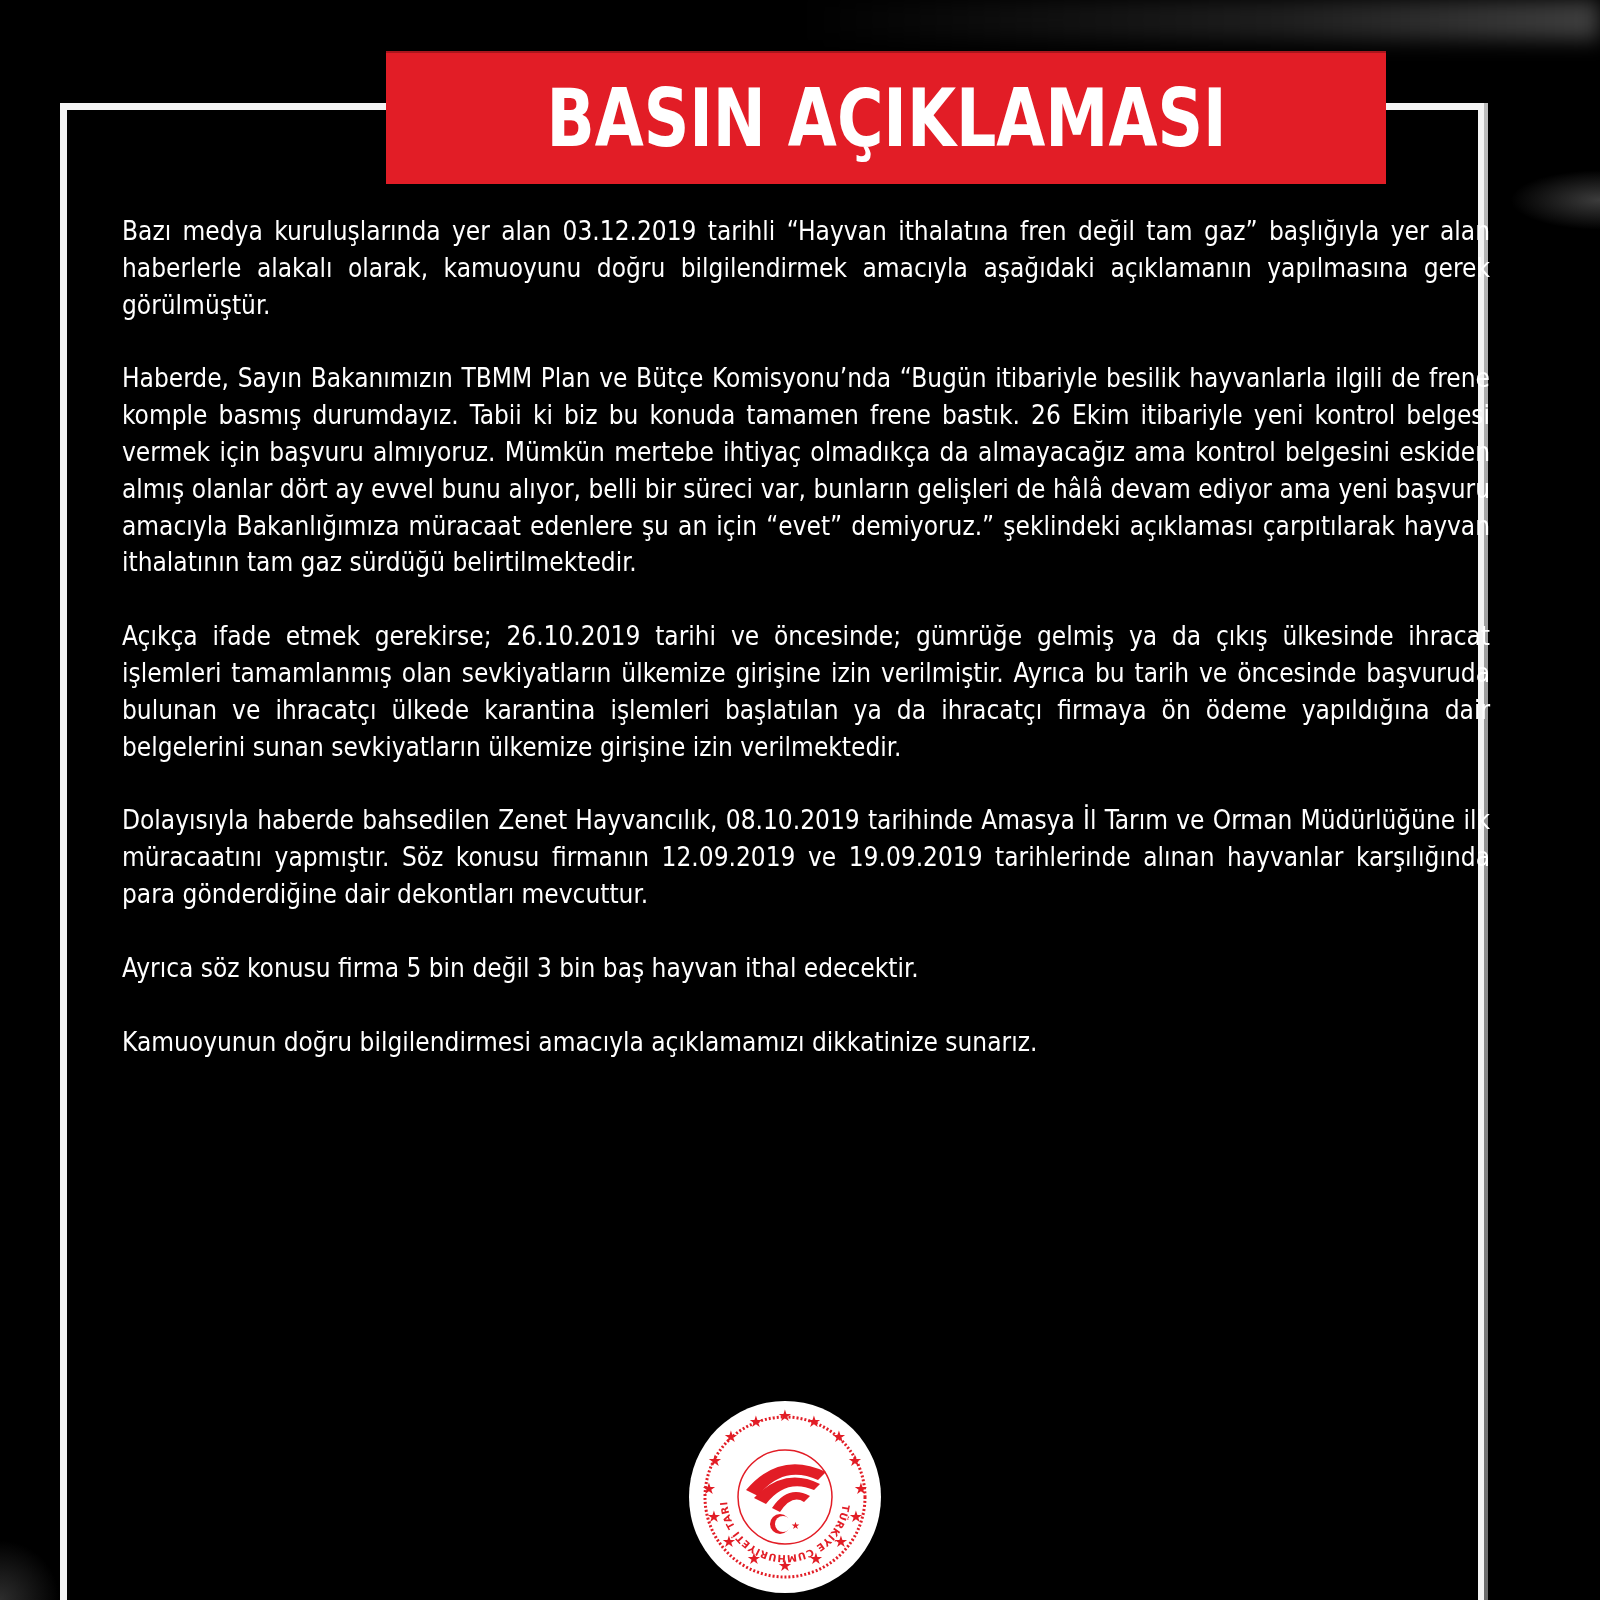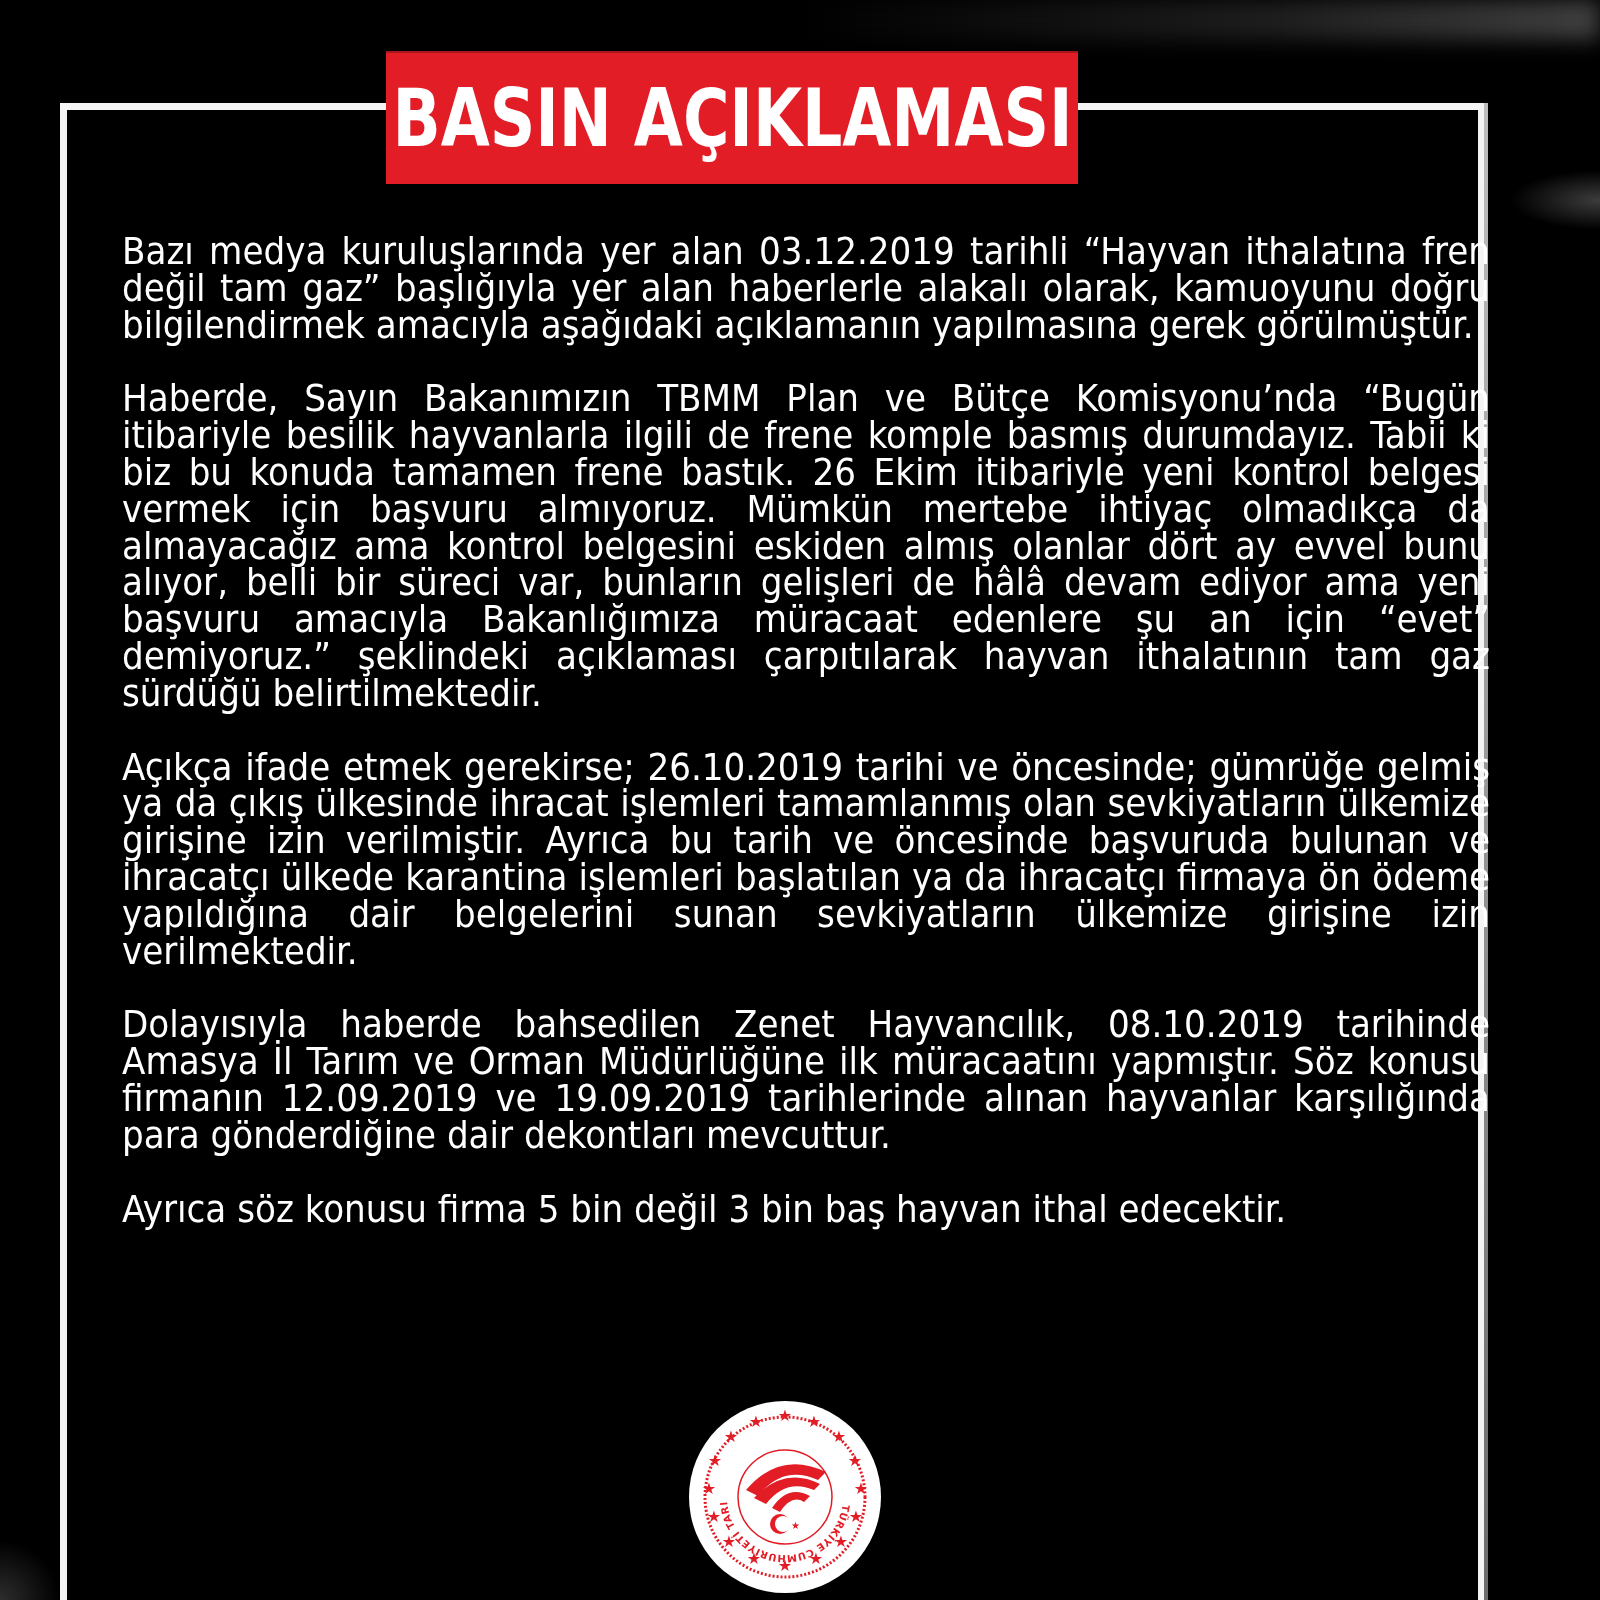--- a/index.html
+++ b/index.html
@@ -28,44 +28,43 @@
       border: 7px solid #f4f4f4;
       border-bottom: none;
       box-sizing: border-box;
     }
     .frame::after {
       content: ""; position: absolute; right: -10px; top: -7px; width: 4px; height: 1520px;
       background: linear-gradient(180deg, #bdbdbd, #6a6a6a);
     }
     .title-banner {
       position: absolute;
-      left: 386px; top: 51px; width: 692px; height: 131px;
+      left: 386px; top: 51px; width: 1000px; height: 131px;
       background: #e21d26;
       display: flex; align-items: center; justify-content: center;
       border-top: 2px solid #a9161d;
     }
     .title-text {
       color: #ffffff;
       font-family: "DejaVu Sans Condensed", "DejaVu Sans", sans-serif;
       font-weight: bold;
       font-size: 80px;
       letter-spacing: 0px;
       transform: scaleX(0.88);
       white-space: nowrap;
       line-height: 1;
     }
     .content {
       position: absolute;
       left: 122px; top: 213px; width: 1368px;
       color: #ffffff;
       font-family: "DejaVu Sans Condensed", "DejaVu Sans", sans-serif;
-      font-size: 38px;
+      font-size: 26px;
       line-height: 36.8px;
       text-align: justify;
-      margin-top: 20px;
     }
     .content p { margin: 0 0 37px 0; }
     .content p.last { margin-bottom: 0; text-align: left; }
     .content p.single { text-align: left; }
     .seal {
       position: absolute;
       left: 688px; top: 1400px; width: 194px; height: 194px;
     }
   </style>
 </head>
@@ -80,20 +79,21 @@
 <div class="title-banner">
   <span class="title-text">BASIN AÇIKLAMASI</span>
 </div>
 
 <div class="content">
   <p>Bazı medya kuruluşlarında yer alan  03.12.2019 tarihli  “Hayvan ithalatına fren değil tam gaz” başlığıyla yer alan haberlerle alakalı olarak, kamuoyunu doğru bilgilendirmek amacıyla  aşağıdaki açıklamanın yapılmasına gerek görülmüştür.</p>
   <p>Haberde, Sayın Bakanımızın TBMM Plan ve Bütçe Komisyonu’nda “Bugün itibariyle besilik hayvanlarla ilgili de frene komple basmış durumdayız. Tabii ki biz bu konuda tamamen frene bastık. 26 Ekim itibariyle yeni kontrol belgesi vermek için başvuru almıyoruz. Mümkün mertebe ihtiyaç olmadıkça da almayacağız ama kontrol belgesini eskiden almış olanlar dört ay evvel bunu alıyor, belli bir süreci var, bunların gelişleri de hâlâ devam ediyor ama yeni başvuru amacıyla Bakanlığımıza müracaat edenlere şu an için “evet” demiyoruz.” şeklindeki açıklaması çarpıtılarak hayvan ithalatının tam gaz sürdüğü belirtilmektedir.</p>
   <p>Açıkça ifade etmek gerekirse; 26.10.2019 tarihi ve öncesinde; gümrüğe gelmiş ya da çıkış  ülkesinde ihracat işlemleri tamamlanmış olan sevkiyatların ülkemize girişine izin verilmiştir. Ayrıca bu tarih ve öncesinde başvuruda bulunan ve ihracatçı ülkede karantina işlemleri başlatılan ya da ihracatçı firmaya ön ödeme yapıldığına dair belgelerini sunan sevkiyatların ülkemize girişine izin verilmektedir.</p>
   <p>Dolayısıyla haberde bahsedilen Zenet Hayvancılık, 08.10.2019 tarihinde Amasya İl Tarım ve Orman Müdürlüğüne ilk müracaatını yapmıştır. Söz konusu firmanın 12.09.2019 ve 19.09.2019 tarihlerinde alınan hayvanlar karşılığında para gönderdiğine dair dekontları mevcuttur.</p>
   <p class="single">Ayrıca söz konusu firma 5 bin değil 3 bin baş hayvan ithal edecektir.</p>
+  <p class="last">Kamuoyunun doğru bilgilendirmesi amacıyla açıklamamızı dikkatinize sunarız.</p>
 </div>
 
 <div class="seal">
   <svg width="194" height="194" viewBox="0 0 194 194" xmlns="http://www.w3.org/2000/svg">
     <defs>
       <path id="ringPath" d="M 97 97 m -58 0 a 58 58 0 1 1 116 0 a 58 58 0 1 1 -116 0"></path>
     </defs>
     <circle cx="97" cy="97" r="96" fill="#ffffff"></circle>
     <circle cx="97" cy="97" r="80" fill="none" stroke="#e21d26" stroke-width="3" stroke-dasharray="2 2"></circle>
     <circle cx="97" cy="97" r="47" fill="none" stroke="#e21d26" stroke-width="1.5"></circle>

